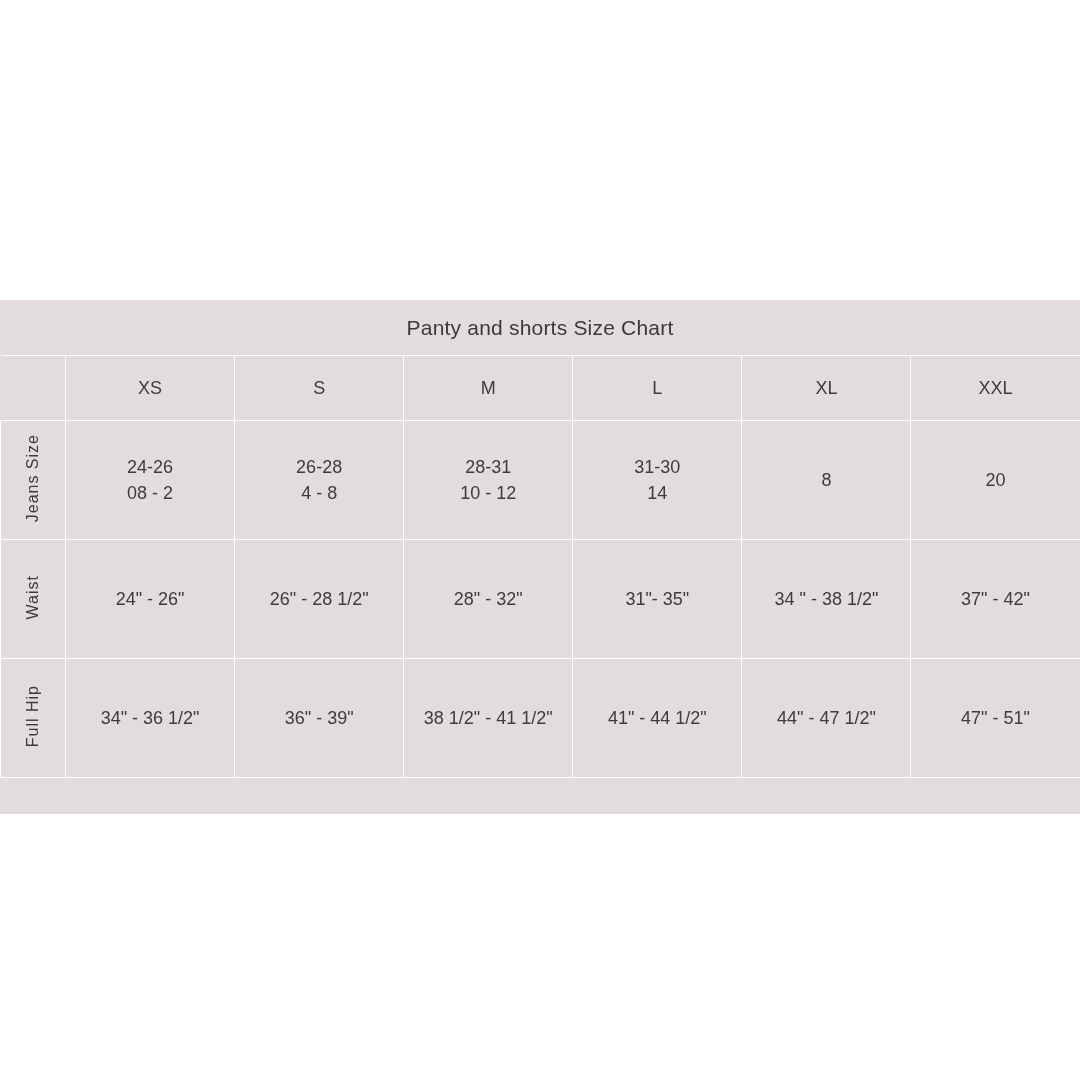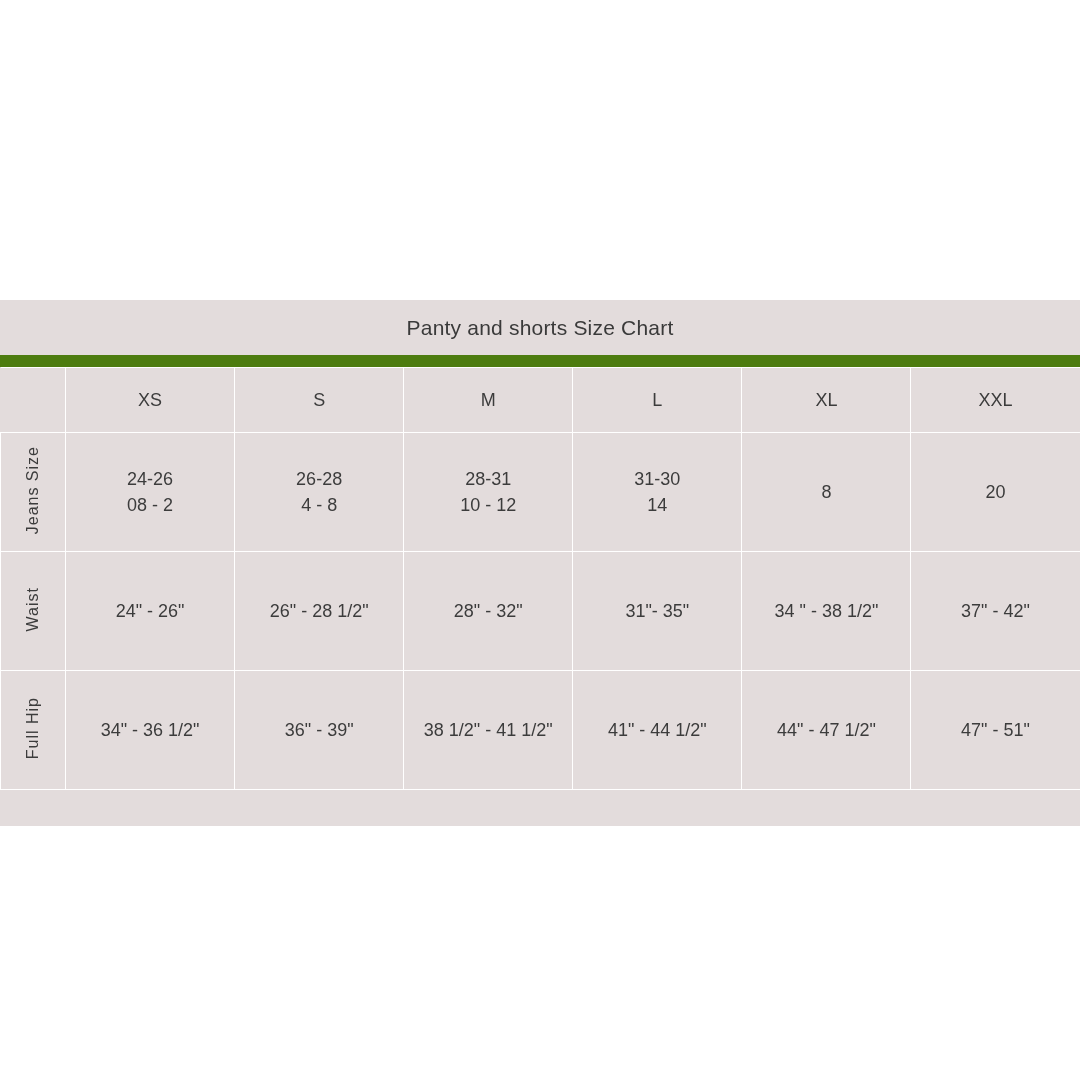--- a/index.html
+++ b/index.html
@@ -14,39 +14,38 @@
     color: #3c3c3c;
     position: relative;
     overflow: hidden;
   }
 
   #chart-wrap {
     position: absolute;
     left: 0;
     top: 300px;
     width: 1080px;
-    background: #4d7c0f;
+    background: #15803d;
     box-sizing: border-box;
   }
 
   #chart-title {
     text-align: center;
     font-size: 21px;
     color: #3a3a3a;
     padding: 16px 0 15px 0;
     letter-spacing: 0.2px;
     background: #e3dcdc;
   }
 
   table.size-chart {
     border-collapse: collapse;
     width: 1080px;
     table-layout: fixed;
     background: #e3dcdc;
-    margin-top: 12px;
   }
 
   table.size-chart col.rowhead { width: 65px; }
   table.size-chart col.datacol { width: 169.1px; }
 
   table.size-chart th,
   table.size-chart td {
     border: 1px solid #ffffff;
     text-align: center;
     vertical-align: middle;

